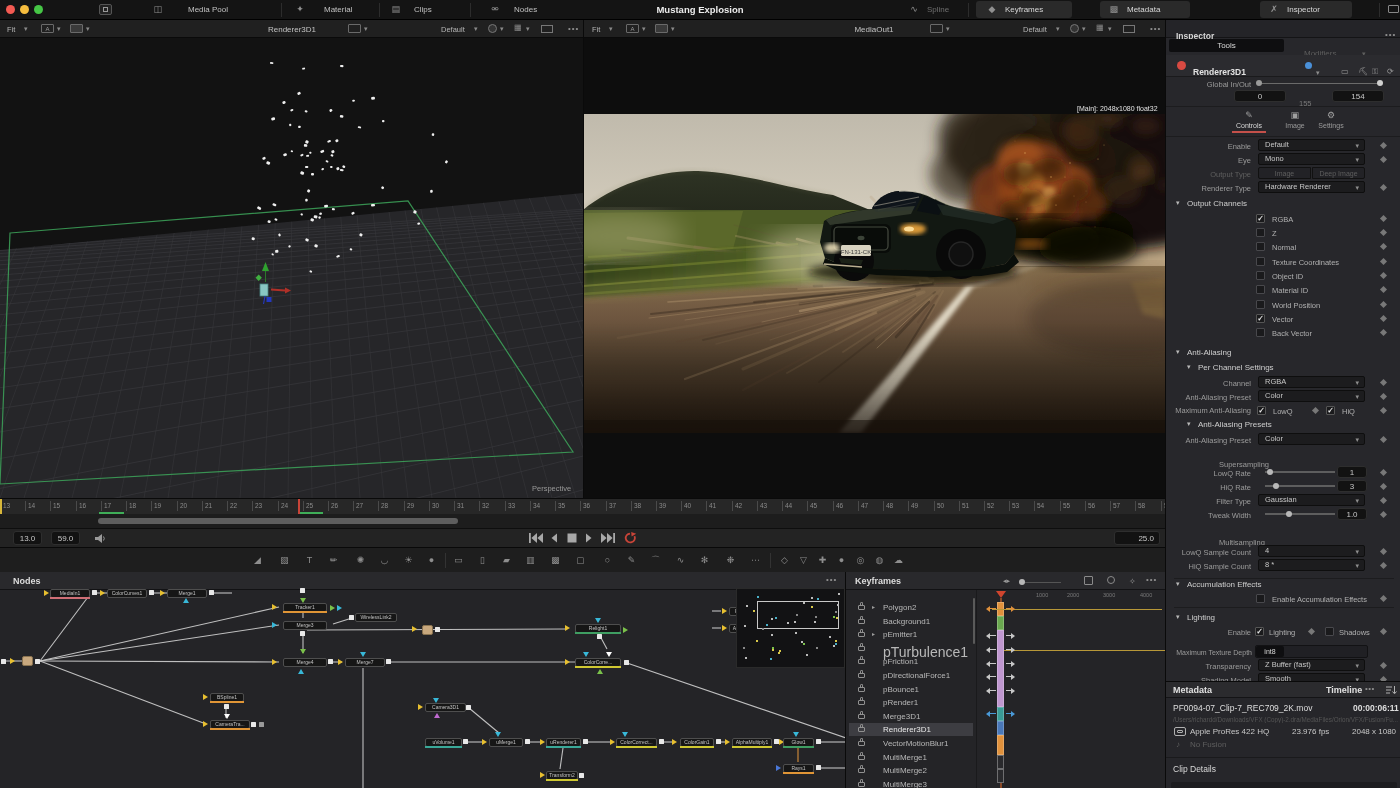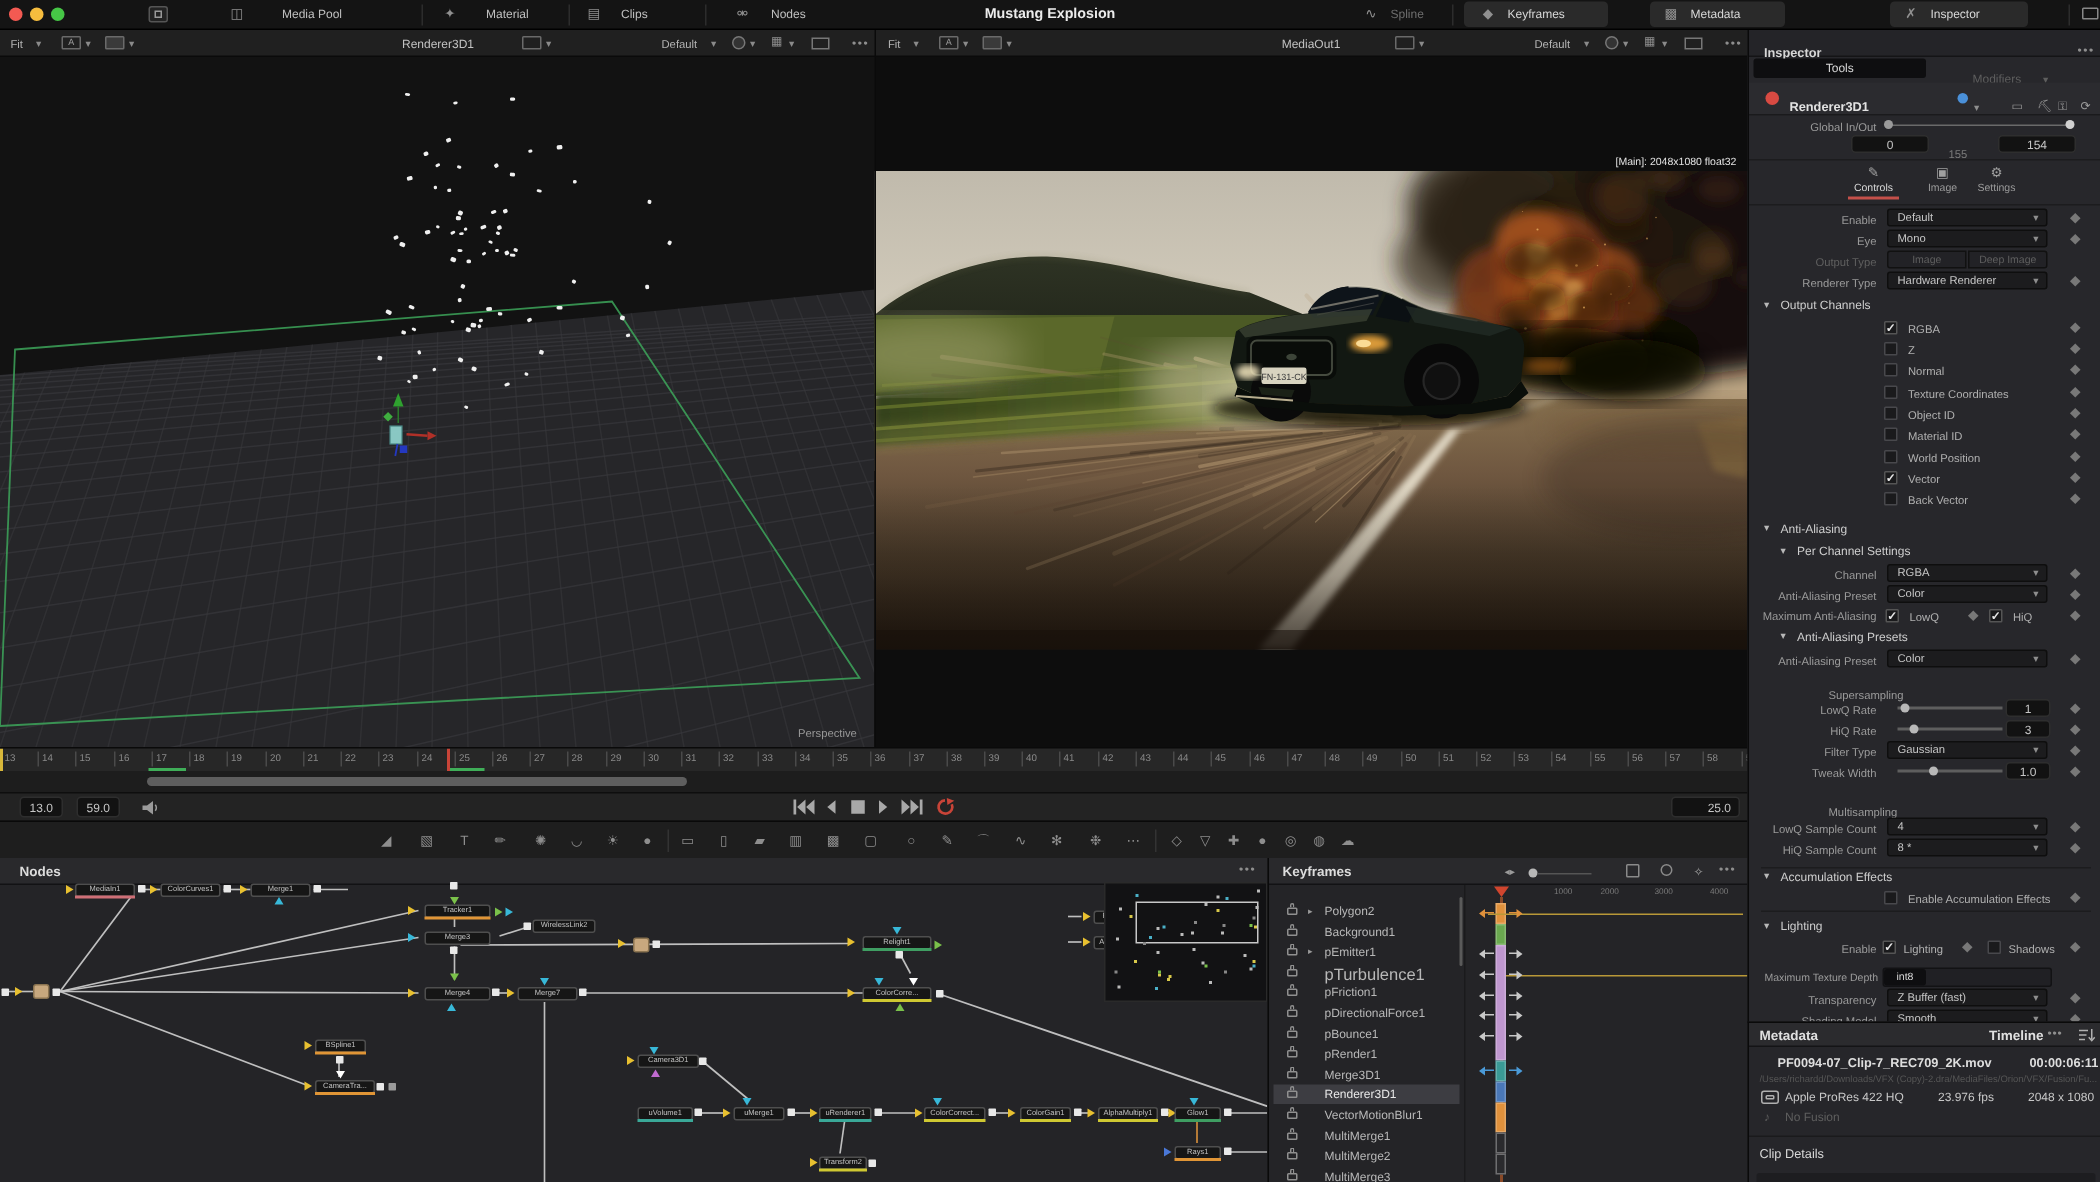--- a/index.html
+++ b/index.html
@@ -931,21 +931,21 @@
     <div class="a" style="left:37px;top:31px;color:#b8b8b8;font-size:8px;white-space:nowrap">Polygon2</div>
     <div class="a" style="left:12px;top:47px;width:7px;height:5px;border:1px solid #909090;border-radius:1px"></div>
     <div class="a" style="left:14px;top:44px;width:3px;height:3px;border:1px solid #909090;border-bottom:none;border-radius:2px 2px 0 0"></div>
     <div class="a" style="left:37px;top:45px;color:#b8b8b8;font-size:8px;white-space:nowrap">Background1</div>
     <div class="a" style="left:12px;top:60px;width:7px;height:5px;border:1px solid #909090;border-radius:1px"></div>
     <div class="a" style="left:14px;top:57px;width:3px;height:3px;border:1px solid #909090;border-bottom:none;border-radius:2px 2px 0 0"></div>
     <div class="a" style="left:26px;top:58px;color:#9a9a9a;font-size:6px">▸</div>
     <div class="a" style="left:37px;top:58px;color:#b8b8b8;font-size:8px;white-space:nowrap">pEmitter1</div>
     <div class="a" style="left:12px;top:74px;width:7px;height:5px;border:1px solid #909090;border-radius:1px"></div>
     <div class="a" style="left:14px;top:71px;width:3px;height:3px;border:1px solid #909090;border-bottom:none;border-radius:2px 2px 0 0"></div>
-    <div class="a" style="left:37px;top:72px;color:#b8b8b8;font-size:11px;white-space:nowrap">pTurbulence1</div>
+    <div class="a" style="left:37px;top:72px;color:#b8b8b8;font-size:14px;white-space:nowrap">pTurbulence1</div>
     <div class="a" style="left:12px;top:87px;width:7px;height:5px;border:1px solid #909090;border-radius:1px"></div>
     <div class="a" style="left:14px;top:84px;width:3px;height:3px;border:1px solid #909090;border-bottom:none;border-radius:2px 2px 0 0"></div>
     <div class="a" style="left:37px;top:85px;color:#b8b8b8;font-size:8px;white-space:nowrap">pFriction1</div>
     <div class="a" style="left:12px;top:101px;width:7px;height:5px;border:1px solid #909090;border-radius:1px"></div>
     <div class="a" style="left:14px;top:98px;width:3px;height:3px;border:1px solid #909090;border-bottom:none;border-radius:2px 2px 0 0"></div>
     <div class="a" style="left:37px;top:99px;color:#b8b8b8;font-size:8px;white-space:nowrap">pDirectionalForce1</div>
     <div class="a" style="left:12px;top:115px;width:7px;height:5px;border:1px solid #909090;border-radius:1px"></div>
     <div class="a" style="left:14px;top:112px;width:3px;height:3px;border:1px solid #909090;border-bottom:none;border-radius:2px 2px 0 0"></div>
     <div class="a" style="left:37px;top:113px;color:#b8b8b8;font-size:8px;white-space:nowrap">pBounce1</div>
     <div class="a" style="left:12px;top:128px;width:7px;height:5px;border:1px solid #909090;border-radius:1px"></div>
@@ -1009,21 +1009,21 @@
     <div class="a" style="left:144px;top:141px;width:6px;height:1.2px;background:#4a9ad8"></div>
     <div class="a tri" style="left:140px;top:138.5px;border-top:3px solid transparent;border-bottom:3px solid transparent;border-right:4.5px solid #4a9ad8"></div>
     <div class="a" style="left:160px;top:141px;width:6px;height:1.2px;background:#4a9ad8"></div>
     <div class="a tri" style="left:165px;top:138.5px;border-top:3px solid transparent;border-bottom:3px solid transparent;border-left:4.5px solid #4a9ad8"></div>
   </div>
 <div class="a" style="left:1165px;top:20px;width:235px;height:661px;background:#27272b;border-left:1px solid #0a0a0a;overflow:hidden">
     <div class="a" style="left:0;top:0;width:235px;height:18px;background:#242428;border-bottom:1px solid #141416"></div>
     <div class="a" style="left:10px;top:5px"><span style="color:#d6d6d6;font-size:8.5px;font-weight:bold">Inspector</span></div>
     <div class="a" style="left:219px;top:3px"><span style="color:#8e8e8e;font-size:8px;letter-spacing:1px">•••</span></div>
     <div class="a" style="left:3px;top:19px;width:115px;height:13px;background:#0e0e10;border-radius:2px;text-align:center;color:#d8d8d8;font-size:8px;line-height:13px">Tools</div>
-    <div class="a" style="left:149px;top:22px"><span style="color:#5e5e5e;font-size:8px">Modifiers</span></div>
+    <div class="a" style="left:138px;top:22px"><span style="color:#5e5e5e;font-size:8px">Modifiers</span></div>
     <div class="a" style="left:196px;top:22px"><span style="color:#5e5e5e;font-size:7px">▾</span></div>
     <div class="a" style="left:0;top:35px;width:235px;height:22px;background:#2b2b2f;border-bottom:1px solid #1a1a1c"></div>
     <div class="a" style="left:11px;top:41px;width:9px;height:9px;border-radius:50%;background:#d84a42"></div>
     <div class="a" style="left:27px;top:41px"><span style="color:#e2e2e2;font-size:8.5px;font-weight:bold">Renderer3D1</span></div>
     <div class="a" style="left:139px;top:42px;width:7px;height:7px;border-radius:50%;background:#4a90d9"></div>
     <div class="a" style="left:150px;top:41px"><span style="color:#8e8e8e;font-size:7px">▾</span></div>
     <div class="a" style="left:175px;top:40px"><span style="color:#9a9a9a;font-size:8px">▭</span></div>
     <div class="a" style="left:192px;top:40px"><span style="color:#9a9a9a;font-size:8px">⛏</span></div>
     <div class="a" style="left:206px;top:40px"><span style="color:#9a9a9a;font-size:8px">⚿</span></div>
     <div class="a" style="left:221px;top:40px"><span style="color:#9a9a9a;font-size:8px">⟳</span></div>
@@ -1168,21 +1168,21 @@
     <div class="a" style="left:199px;top:2px;color:#8e8e8e;font-size:8px;letter-spacing:0.5px">•••</div>
     <svg class="a" style="left:219px;top:3px" width="12" height="10">
       <g stroke="#b0b0b0" stroke-width="1">
         <line x1="1" y1="2" x2="7" y2="2"></line>
         <line x1="1" y1="5" x2="6" y2="5"></line>
         <line x1="1" y1="8" x2="5" y2="8"></line>
         <line x1="9.5" y1="1" x2="9.5" y2="8"></line>
         <polyline points="7.5,6.5 9.5,8.8 11.5,6.5" fill="none"></polyline>
       </g>
     </svg>
-    <div class="a" style="left:19px;top:21px;color:#dedede;font-size:8.5px;font-weight:bold">PF0094-07_Clip-7_REC709_2K.mov</div>
+    <div class="a" style="left:7px;top:21px;color:#dedede;font-size:8.5px;font-weight:normal">PF0094-07_Clip-7_REC709_2K.mov</div>
     <div class="a" style="left:187px;top:21px;color:#dedede;font-size:8.5px;font-weight:bold">00:00:06:11</div>
     <div class="a" style="left:7px;top:34px;color:#555;font-size:6.3px;white-space:nowrap;overflow:hidden;width:226px">/Users/richardd/Downloads/VFX (Copy)-2.dra/MediaFiles/Orion/VFX/Fusion/Fu...</div>
     <div class="a" style="left:8px;top:45px;width:12px;height:9px;border:1px solid #b0b0b0;border-radius:2px">
       <div style="width:6px;height:3px;border:1px solid #b0b0b0;border-radius:1px;margin:1.5px auto"></div>
     </div>
     <div class="a" style="left:24px;top:45px;color:#c8c8c8;font-size:8px">Apple ProRes 422 HQ</div>
     <div class="a" style="left:126px;top:45px;color:#c8c8c8;font-size:8px">23.976 fps</div>
     <div class="a" style="left:186px;top:45px;color:#c8c8c8;font-size:8px">2048 x 1080</div>
     <div class="a" style="left:10px;top:58px;color:#5e5e5e;font-size:8px">♪</div>
     <div class="a" style="left:24px;top:58px;color:#5e5e5e;font-size:8px">No Fusion</div>

